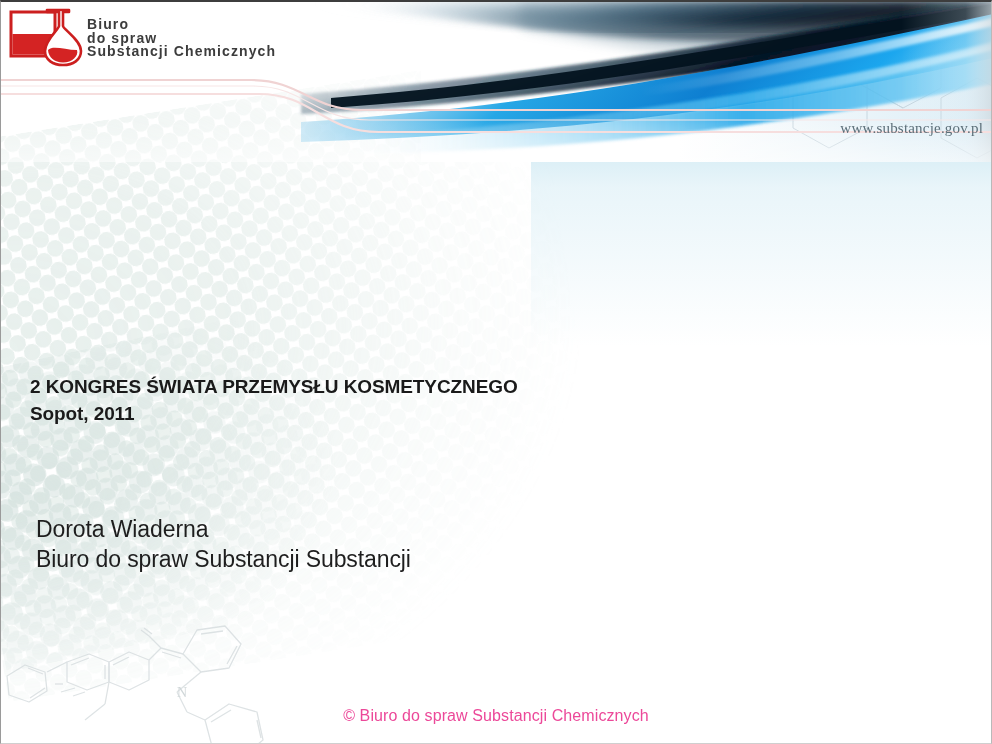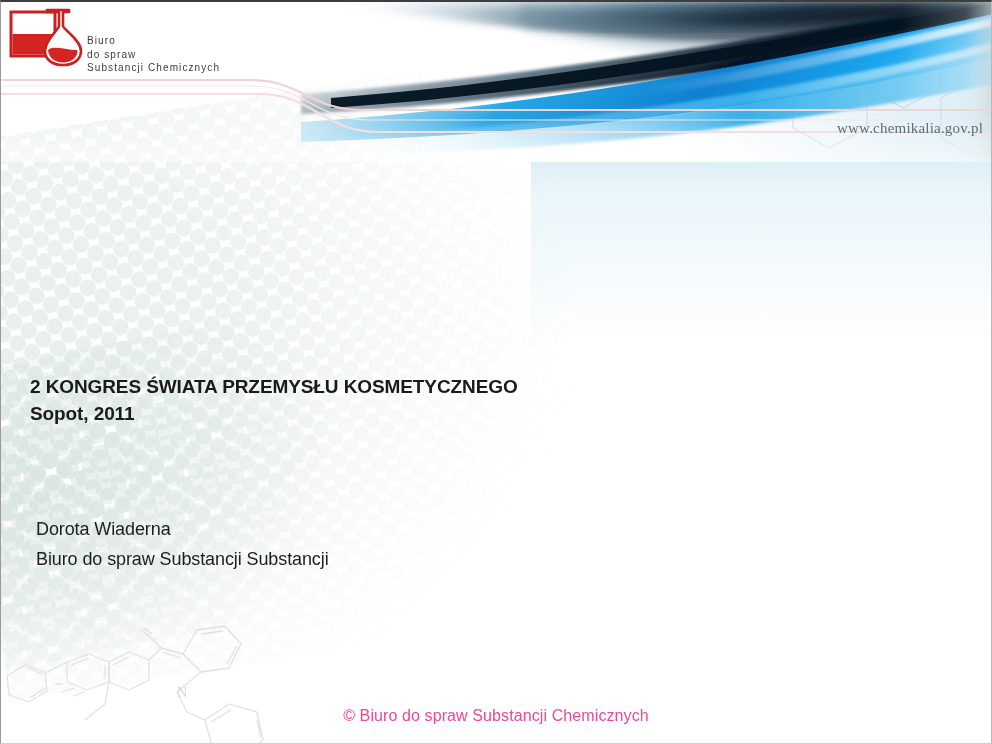--- a/index.html
+++ b/index.html
@@ -96,25 +96,25 @@
     position: absolute;
     left: 6px;
     top: 4px;
     width: 270px;
     height: 66px;
   }
   .logo-mark { position: absolute; left: 0; top: 0; width: 80px; height: 64px; }
   .logo-text {
     position: absolute;
     left: 80px;
-    top: 28px;
+    top: 12px;
     color: #3c3c3c;
     font-family: "Liberation Sans", sans-serif;
-    font-size: 10px;
-    font-weight: normal;
+    font-size: 14px;
+    font-weight: bold;
     letter-spacing: 1.1px;
     line-height: 13.5px;
     white-space: nowrap;
   }
   .logo-text .ln { display: block; }
 
   
   .site-url {
     position: absolute;
     right: 8px;
@@ -155,21 +155,21 @@
     letter-spacing: -0.1px;
   }
   .event .ln { display: block; }
 
   
   .author {
     position: absolute;
     left: 35px;
     top: 512px;
     font-family: "Liberation Sans", sans-serif;
-    font-size: 18px;
+    font-size: 23px;
     font-weight: normal;
     line-height: 30px;
     color: #1e1e1e;
     letter-spacing: -0.1px;
   }
   .author .ln { display: block; }
 
   
   .molecule {
     position: absolute;
@@ -315,21 +315,21 @@
 
       <path d="M41 44 C46 39 58 44 70 44 C72 50 65 56.5 56 56.5 C47.5 56.5 41.5 51.5 41 44 Z" fill="#d42323"></path>
     </svg>
     <div class="logo-text">
       <span class="ln">Biuro</span>
       <span class="ln">do spraw</span>
       <span class="ln">Substancji Chemicznych</span>
     </div>
   </div>
 
-  <div class="site-url">www.chemikalia.gov.pl</div>
+  <div class="site-url">www.substancje.gov.pl</div>
 
 
   <div class="event">
     <span class="ln">2 KONGRES ŚWIATA PRZEMYSŁU KOSMETYCZNEGO</span>
     <span class="ln">Sopot, 2011</span>
   </div>
 
   <div class="author">
     <span class="ln">Dorota Wiaderna</span>
     <span class="ln">Biuro do spraw Substancji Substancji</span>

